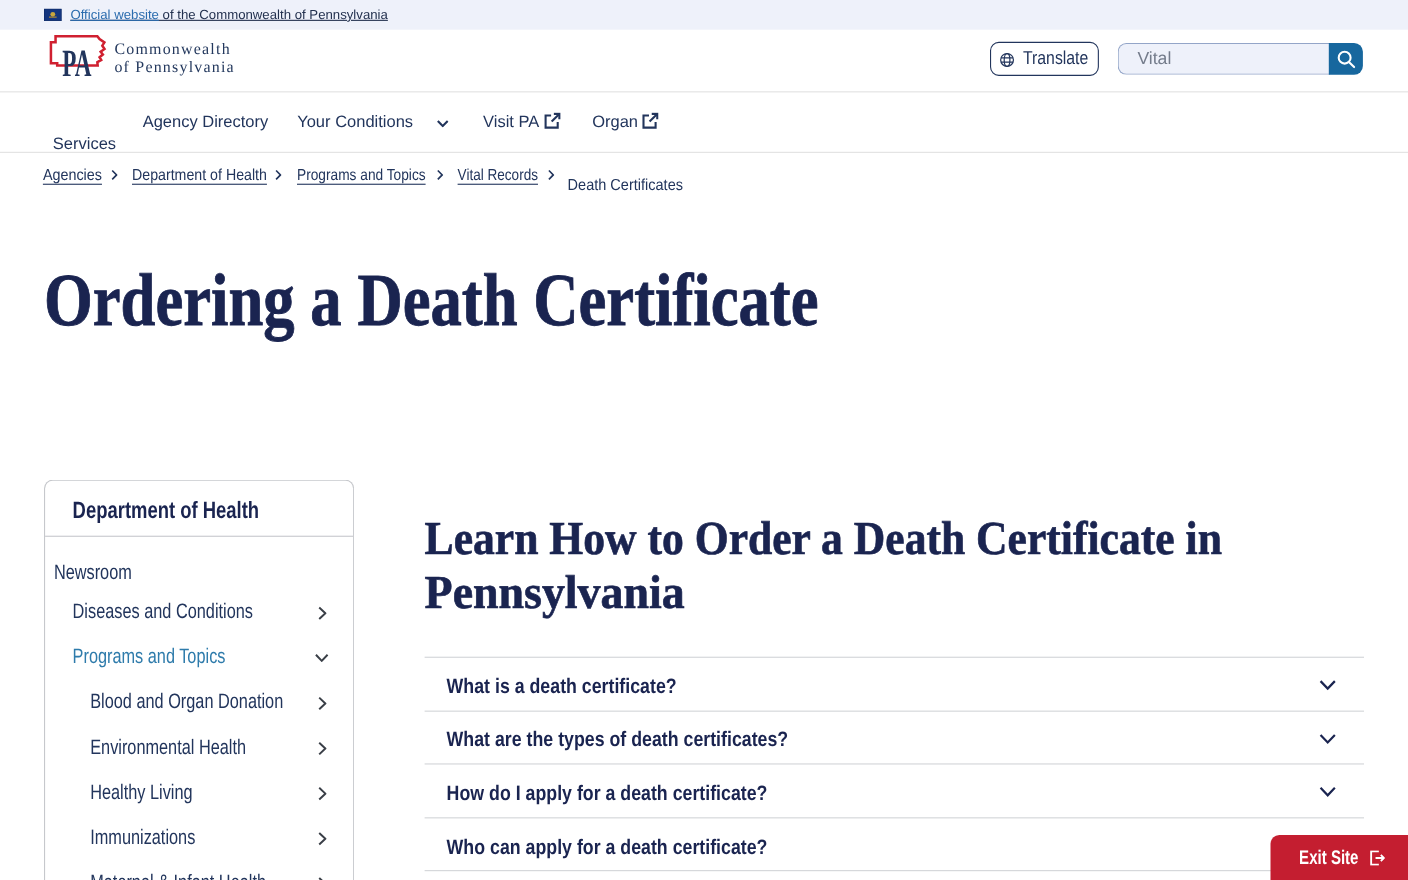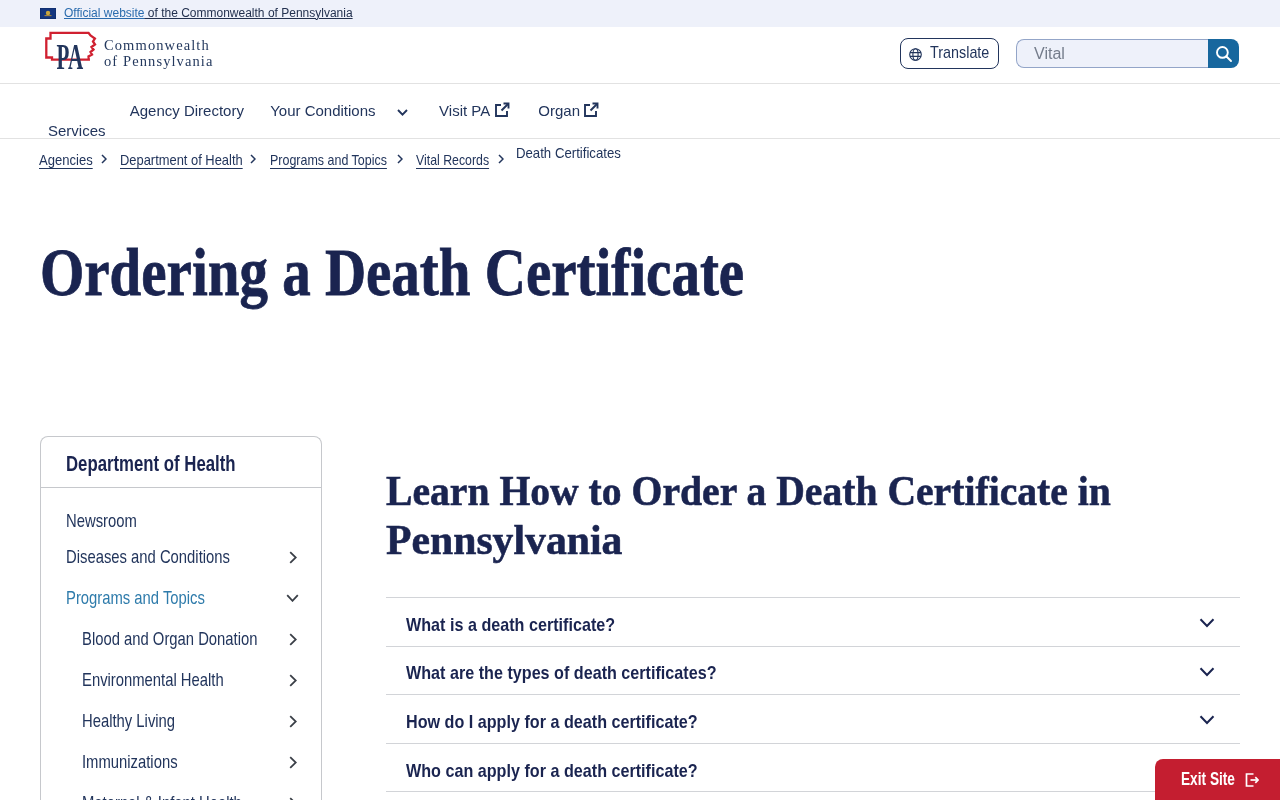--- a/index.html
+++ b/index.html
@@ -76,28 +76,28 @@
     <path d="M1 1 L5 5 L1 9"></path>
   </svg>
 <div class="abs" style="left:269.9px;top:151.3px;"><span class="sx nvy" style="font-size:14.5px;line-height:15px;transform:scaleX(.86);text-decoration:underline;text-underline-offset:3px;">Programs and Topics</span></div>
 <svg class="abs" style="left:397px;top:153.5px" width="6" height="10" viewBox="0 0 6 10" fill="none" stroke="#22355c" stroke-width="1.5">
     <path d="M1 1 L5 5 L1 9"></path>
   </svg>
 <div class="abs" style="left:416.4px;top:151.3px;"><span class="sx nvy" style="font-size:14.5px;line-height:15px;transform:scaleX(.85);text-decoration:underline;text-underline-offset:3px;">Vital Records</span></div>
 <svg class="abs" style="left:497.5px;top:153.5px" width="6" height="10" viewBox="0 0 6 10" fill="none" stroke="#22355c" stroke-width="1.5">
     <path d="M1 1 L5 5 L1 9"></path>
   </svg>
-<div class="abs" style="left:516px;top:144px;text-align:right;"><span class="sx nvy" style="font-size:14.5px;line-height:15px;transform:scaleX(.91);">Death Certificates</span></div>
+<div class="abs" style="left:516px;top:160px;text-align:right;"><span class="sx nvy" style="font-size:14.5px;line-height:15px;transform:scaleX(.91);">Death Certificates</span></div>
 
 <div class="abs" style="left:40px;top:236.7px;font-family:Liberation Serif, serif;font-weight:bold;font-size:68px;line-height:70px;color:#1a2450;-webkit-text-stroke:0.8px #1a2450;"><span class="sx" style="transform:scaleX(.838);">Ordering a Death Certificate</span></div>
 
 <div class="abs" style="left:40px;top:436px;width:282px;height:364px;border:1px solid #c6c8cc;border-bottom:none;border-radius:8px 8px 0 0;">
   <div class="abs" style="left:25px;top:15.9px;"><span class="sx" style="font-size:21.5px;line-height:22px;font-weight:bold;color:#1a2450;transform:scaleX(.78);">Department of Health</span></div>
   <div class="line" style="left:0;top:50px;width:280px;background:#c6c8cc;"></div>
-  <div class="abs" style="left:25px;top:73.6px;"><span class="sx nvy" style="font-size:19px;line-height:20px;transform:scaleX(.78);">Newsroom</span></div>
+  <div class="abs" style="left:8px;top:73.6px;"><span class="sx nvy" style="font-size:19px;line-height:20px;transform:scaleX(.78);">Newsroom</span></div>
   <div class="abs" style="left:25px;top:110.4px;"><span class="sx nvy" style="font-size:19px;line-height:20px;transform:scaleX(.78);">Diseases and Conditions</span></div>
   <svg class="abs" style="left:247.7px;top:113.9px" width="8" height="13" viewBox="0 0 8 13" fill="none" stroke="#3a3f47" stroke-width="1.8">
       <path d="M1.2 1.2 L6.8 6.5 L1.2 11.8"></path>
     </svg>
   <div class="abs" style="left:25px;top:150.8px;"><span class="sx" style="font-size:19px;line-height:20px;color:#2e7bab;transform:scaleX(.78);">Programs and Topics</span></div>
   <svg class="abs" style="left:245.4px;top:156.7px" width="13" height="8" viewBox="0 0 13 8" fill="none" stroke="#3a3f47" stroke-width="1.8">
       <path d="M1.2 1.2 L6.5 6.8 L11.8 1.2"></path>
     </svg>
   <div class="abs" style="left:40.5px;top:192.4px;"><span class="sx nvy" style="font-size:19px;line-height:20px;transform:scaleX(.78);">Blood and Organ Donation</span></div>
   <svg class="abs" style="left:247.7px;top:195.9px" width="8" height="13" viewBox="0 0 8 13" fill="none" stroke="#3a3f47" stroke-width="1.8">

